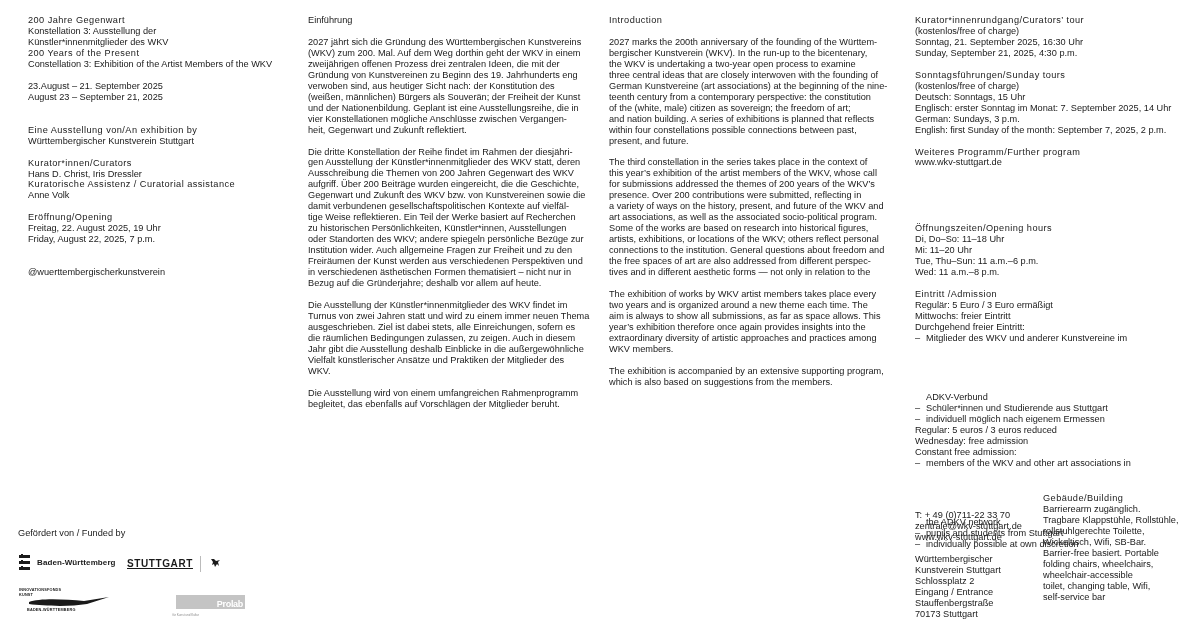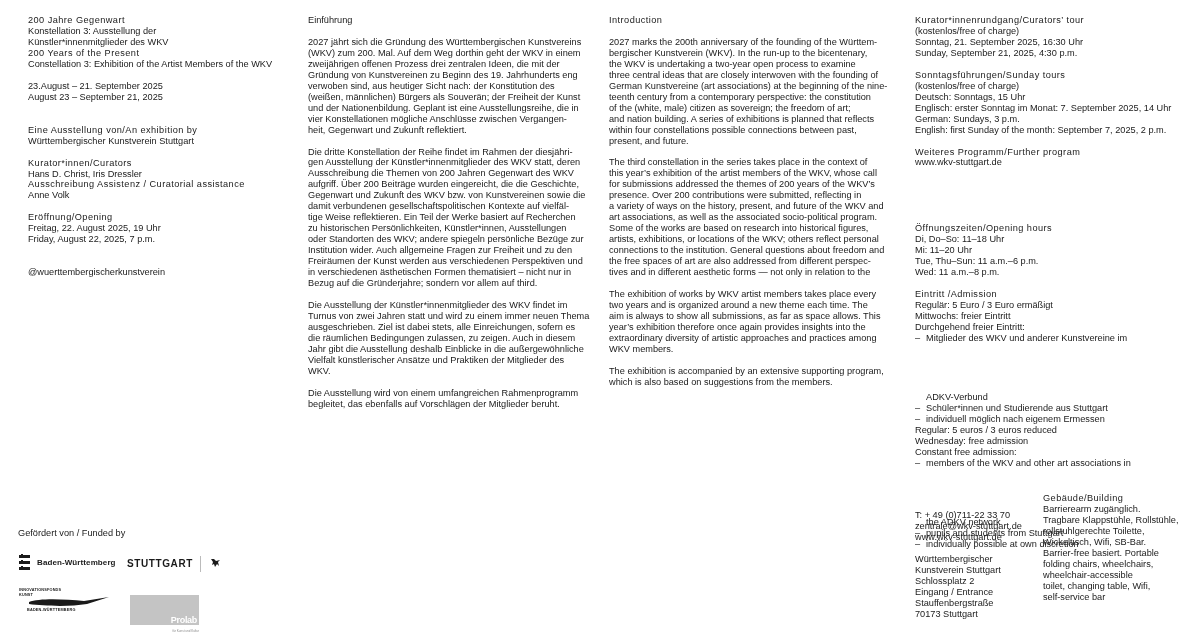--- a/index.html
+++ b/index.html
@@ -19,29 +19,29 @@
   .gap { height: 11px; }
   .gap2 { height: 22px; }
   .gap3 { height: 44px; }
   .bullet { display: block; white-space: nowrap; padding-left: 11px; text-indent: -11px; }
   .cont { display: block; white-space: nowrap; padding-left: 11px; margin-top: 48px; }
   #contact { position: absolute; left: 915px; top: 510px; width: 122px; }
   #building { position: absolute; left: 1043px; top: 493px; width: 157px; }
   #funded { position: absolute; left: 18px; top: 528px; }
   .logo-row { position: absolute; display: flex; align-items: center; }
   #bw-logo { left: 18px; top: 554px; }
-  #stgt-logo { left: 127px; top: 556px; }
+  #stgt-logo { left: 127px; top: 556px; text-decoration: underline; }
   #innov-logo { left: 19px; top: 588px; }
   #prolab-logo { left: 130px; top: 595px; }
   .bw-text { font-weight: bold; font-size: 8px; margin-left: 5px; letter-spacing: 0.1px; }
   .stgt-text { font-weight: bold; font-size: 10px; letter-spacing: 0.6px; }
   .stgt-sep { width: 1px; height: 16px; background: #bbb; margin: 0 8px 0 7px; }
   .innov { font-size: 3.8px; font-weight: bold; line-height: 5px; letter-spacing: 0.2px; }
   .prolab-box {
-    width: 69px; height: 30px; background: #c4c4c4; position: relative;
+    width: 69px; height: 14px; background: #c4c4c4; position: relative; margin-left: 46px;
   }
   .prolab-box span {
     position: absolute; right: 2px; bottom: -1px; color: #ffffff;
     font-size: 9px; font-weight: bold; letter-spacing: -0.3px;
   }
   .prolab-sub { font-size: 3px; color: #888; text-align: right; width: 69px; margin-top: 1px; }
 </style>
 </head>
 <body>
 
@@ -60,21 +60,21 @@
   </div>
   <div class="gap2"></div>
   <div>
     <span class="line wide">Eine Ausstellung von/An exhibition by</span>
     <span class="line">Württembergischer Kunstverein Stuttgart</span>
   </div>
   <div class="gap"></div>
   <div>
     <span class="line wide">Kurator*innen/Curators</span>
     <span class="line">Hans D. Christ, Iris Dressler</span>
-    <span class="line wide">Ausschreibung Assistenz / Curatorial assistance</span>
+    <span class="line wide">Kuratorische Assistenz / Curatorial assistance</span>
     <span class="line">Anne Volk</span>
   </div>
   <div class="gap"></div>
   <div>
     <span class="line wide">Eröffnung/Opening</span>
     <span class="line">Freitag, 22. August 2025, 19 Uhr</span>
     <span class="line">Friday, August 22, 2025, 7 p.m.</span>
   </div>
   <div class="gap2"></div>
   <span class="line">@wuerttembergischerkunstverein</span>
@@ -141,21 +141,21 @@
       <span class="line">Ausschreibung  die Themen von 200 Jahren Gegenwart des WKV</span>
       <span class="line">aufgriff. Über 200 Beiträge wurden eingereicht, die die Geschichte,</span>
       <span class="line">Gegenwart und Zukunft des WKV bzw. von Kunstvereinen sowie die</span>
       <span class="line">damit verbundenen gesellschaftspolitischen  Kontexte auf vielfäl-</span>
       <span class="line">tige Weise reflektieren. Ein Teil der Werke basiert auf Recherchen</span>
       <span class="line">zu historischen Persönlichkeiten, Künstler*innen, Ausstellungen</span>
       <span class="line">oder Standorten des WKV; andere spiegeln persönliche  Bezüge zur</span>
       <span class="line">Institution wider. Auch allgemeine Fragen zur Freiheit und zu den</span>
       <span class="line">Freiräumen der Kunst werden aus verschiedenen Perspektiven und</span>
       <span class="line">in verschiedenen ästhetischen Formen thematisiert – nicht  nur in</span>
-      <span class="line">Bezug auf die Gründerjahre; sondern vor allem auf third.</span>
+      <span class="line">Bezug auf die Gründerjahre; deshalb vor allem auf heute.</span>
     </div>
   <div class="para" id="c2p2">
       <span class="line">Die Ausstellung der Künstler*innenmitglieder des WKV findet im</span>
       <span class="line">Turnus von zwei Jahren statt und wird zu einem immer neuen Thema</span>
       <span class="line">ausgeschrieben. Ziel ist dabei stets,  alle Einreichungen, sofern es</span>
       <span class="line">die räumlichen Bedingungen zulassen, zu zeigen. Auch in diesem</span>
       <span class="line">Jahr gibt die Ausstellung deshalb Einblicke in die außergewöhnliche</span>
       <span class="line">Vielfalt künstlerischer Ansätze und Praktiken der Mitglieder des</span>
       <span class="line">WKV.</span>
     </div>

